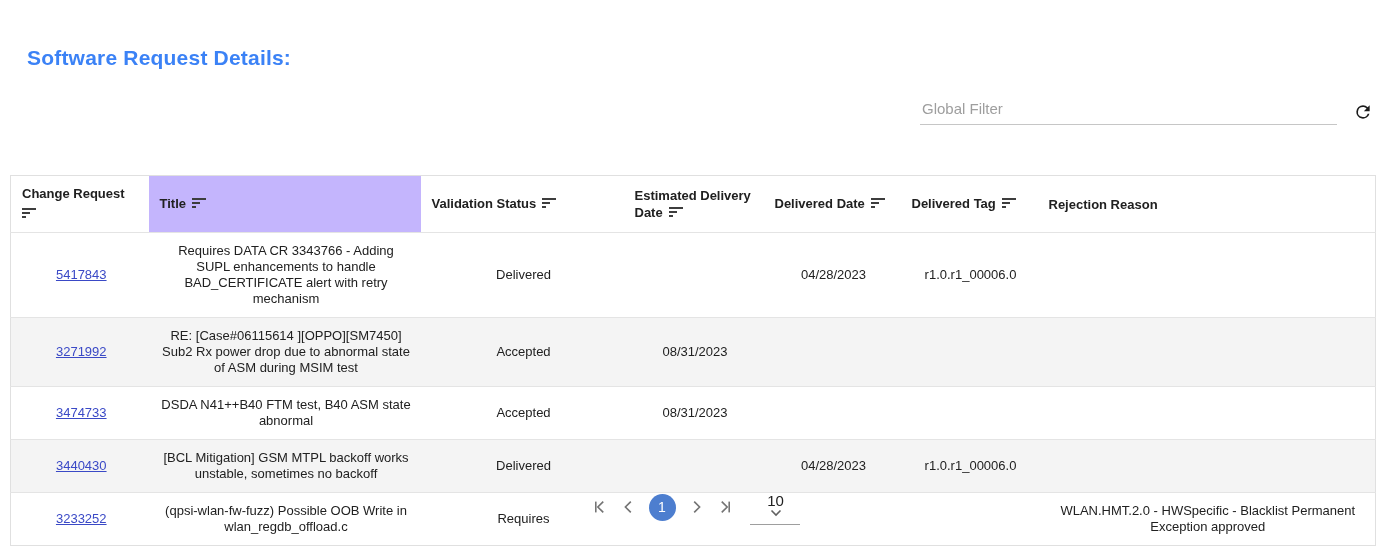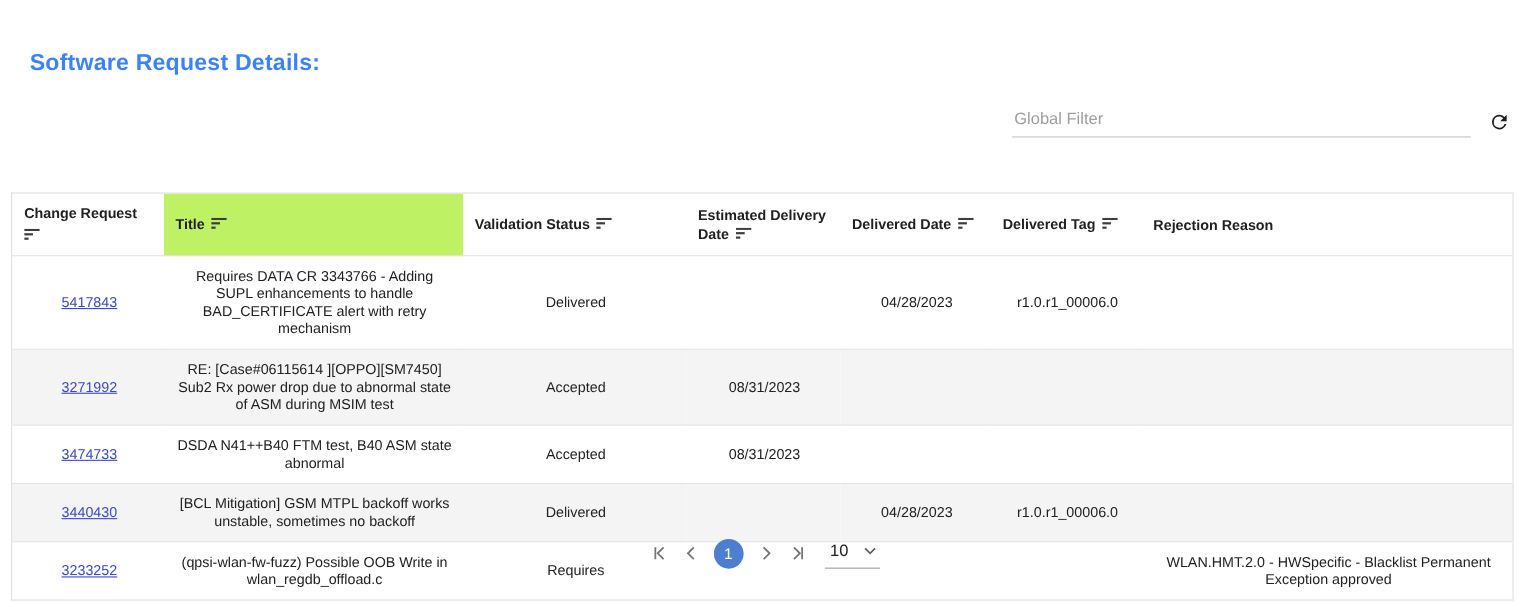--- a/index.html
+++ b/index.html
@@ -16,21 +16,21 @@
   .page-title {
     position: absolute; left: 11px; top: 30px;
     font-size: 21px; font-weight: 700; color: #3b82f6;
     letter-spacing: 0.2px;
     margin: 16px;
   }
 
   
   .toolbar {
     position: absolute; top: 96px; right: 10px;
-    display: flex; align-items: center;
+    display: flex; align-items: flex-end;
   }
   .filter-input {
     width: 417px;
     border: none; outline: none;
     border-bottom: 1px solid #c6c6c6;
     font-family: "Liberation Sans", sans-serif;
     font-size: 15px; color: #212121;
     padding: 4px 2px 7px 2px;
     background: transparent;
   }
@@ -53,21 +53,21 @@
   .sr-table th {
     text-align: left; font-weight: 700;
     padding: 9px 6px 9px 11px;
     vertical-align: middle;
     line-height: 17px;
     height: 52px;
     font-size: 13px;
     color: #202020;
     cursor: pointer;
   }
-  .sr-table th.hl { background: #bef264; }
+  .sr-table th.hl { background: #c4b5fd; }
   .sr-table td {
     padding: 10px 8px 10px 11px;
     vertical-align: middle;
     line-height: 16px;
     text-align: center;
   }
   .sr-table tbody tr { border-top: 1px solid #e4e4e4; background: #ffffff; }
   .sr-table tbody tr:nth-child(even) { background: #f4f4f4; }
 
   .cr-link { color: #3a49c6; text-decoration: underline; cursor: pointer; }
@@ -96,20 +96,21 @@
     margin: 0 6px;
   }
   .page-size {
     margin-left: 12px;
     display: inline-flex; align-items: center; justify-content: space-between;
     width: 50px;
     border-bottom: 1px solid #9e9e9e;
     padding: 3px 3px 7px 5px;
     font-size: 15px; color: #212121;
     cursor: pointer;
+    flex-direction: column;
   }
 </style>
 </head>
 <body>
 
 <h1 class="page-title">Software Request Details:</h1>
 
 <div class="toolbar">
   <input class="filter-input" type="text" placeholder="Global Filter" style="">
   <button class="refresh-btn">

